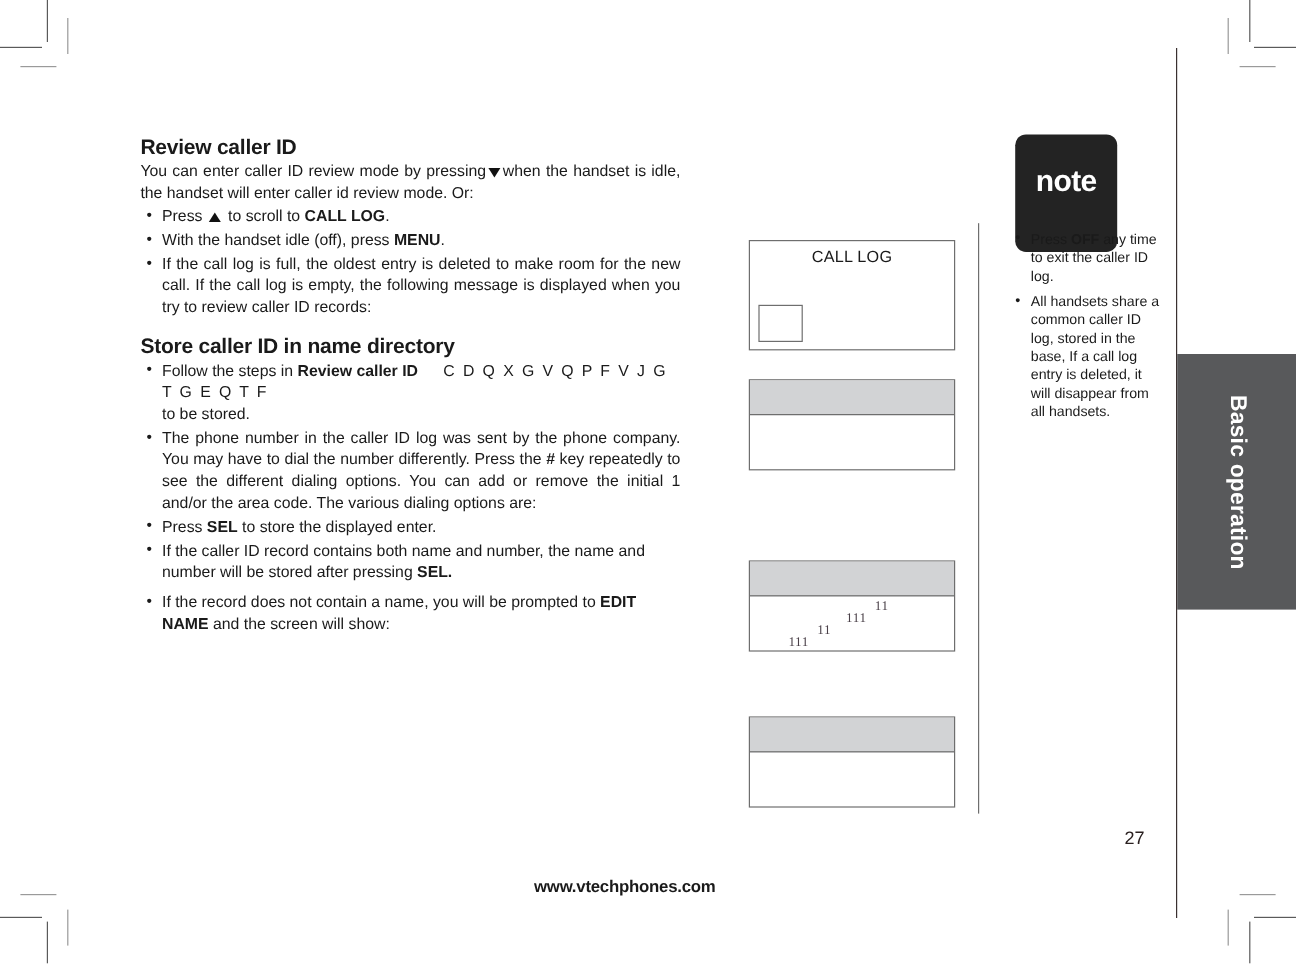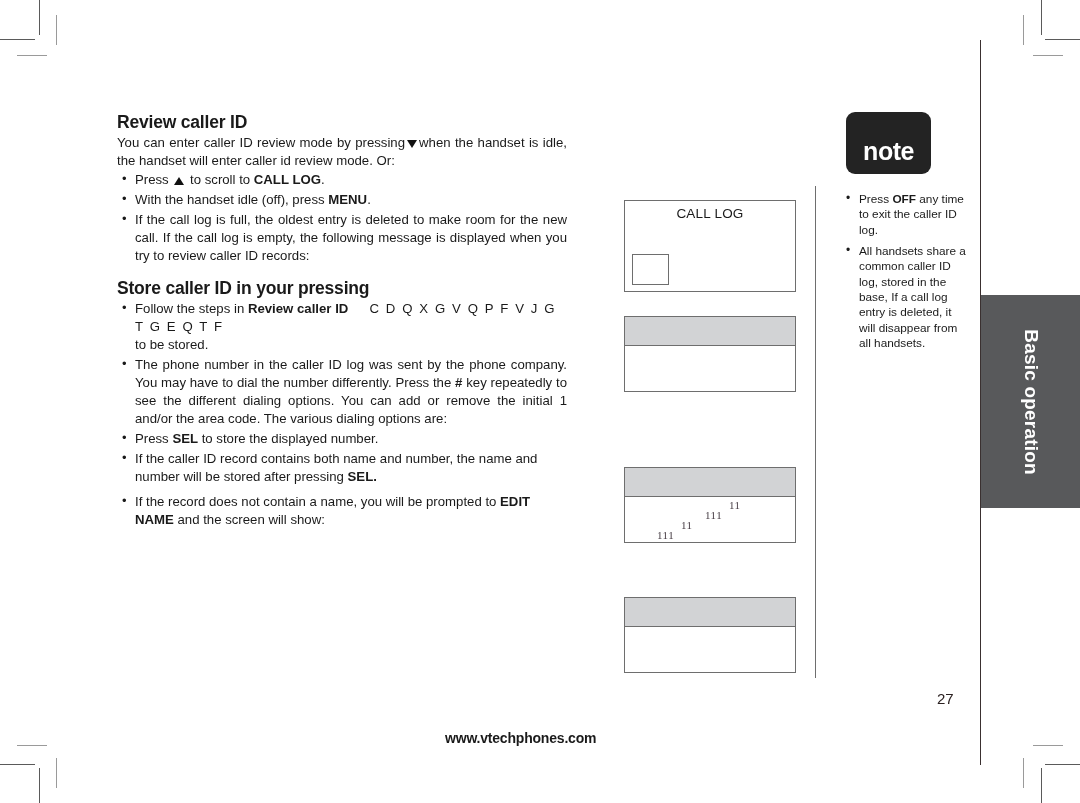--- a/index.html
+++ b/index.html
@@ -175,21 +175,21 @@
   .digit.d2 { left: 80px; top: 12px; }
   .digit.d3 { left: 56px; top: 22px; }
   .digit.d4 { left: 32px; top: 32px; }
 
   
   .note-badge {
     position: absolute;
     left: 846px;
     top: 112px;
     width: 85px;
-    height: 62px;
+    height: 98px;
     background: #232323;
     border-radius: 9px;
   }
   .note-badge span {
     display: block;
     text-align: center;
     color: #ffffff;
     font-size: 25px;
     font-weight: bold;
     line-height: 78px;
@@ -275,28 +275,28 @@
 
   <ul class="bullets">
     <li><span>Press </span><span class="arrow-up"></span><span> to scroll to </span><span class="b">CALL LOG</span><span>.</span></li>
 
     <li><span>With the handset  idle (off), press </span><span class="b">MENU</span><span>.</span></li>
 
 
     <li class="just">If the call log is full, the oldest entry is deleted to make room for the new call. If the call log is empty, the following message is displayed when you try to review caller ID records:</li>
   </ul>
 
-  <h2 class="sec-title spaced">Store caller ID in your pressing</h2>
+  <h2 class="sec-title spaced">Store caller ID in name directory</h2>
 
   <ul class="bullets">
     <li><span>Follow the steps in </span><span class="b">Review caller ID</span><span class="garble">&nbsp;&nbsp;&nbsp;&nbsp;</span><span class="garble">C D Q X G   V Q   P F  V J G  T G E Q T F</span><span class="indent-line">to be stored.</span></li>
 
     <li class="just"><span>The phone number in the caller ID log was sent by the phone company. You may have to dial the number differently. Press the </span><span class="b">#</span><span> key repeatedly to see the different dialing options. You can add or remove the initial 1 and/or the area code. The various dialing options are:</span></li>
 
-    <li><span>Press </span><span class="b">SEL</span><span> to store the displayed number.</span></li>
+    <li><span>Press </span><span class="b">SEL</span><span> to store the displayed enter.</span></li>
 
     <li><span>If the caller ID record contains both name and number, the name and number will be stored after pressing </span><span class="b">SEL.</span></li>
 
     <li class="gap"><span>If the record does not contain a name, you will be prompted to </span><span class="b">EDIT NAME</span><span> and the screen will show:</span></li>
   </ul>
 </div>
 
 <div class="screen screen-calllog">
   <div class="title">CALL LOG</div>
   <div class="cursor-box"></div>

